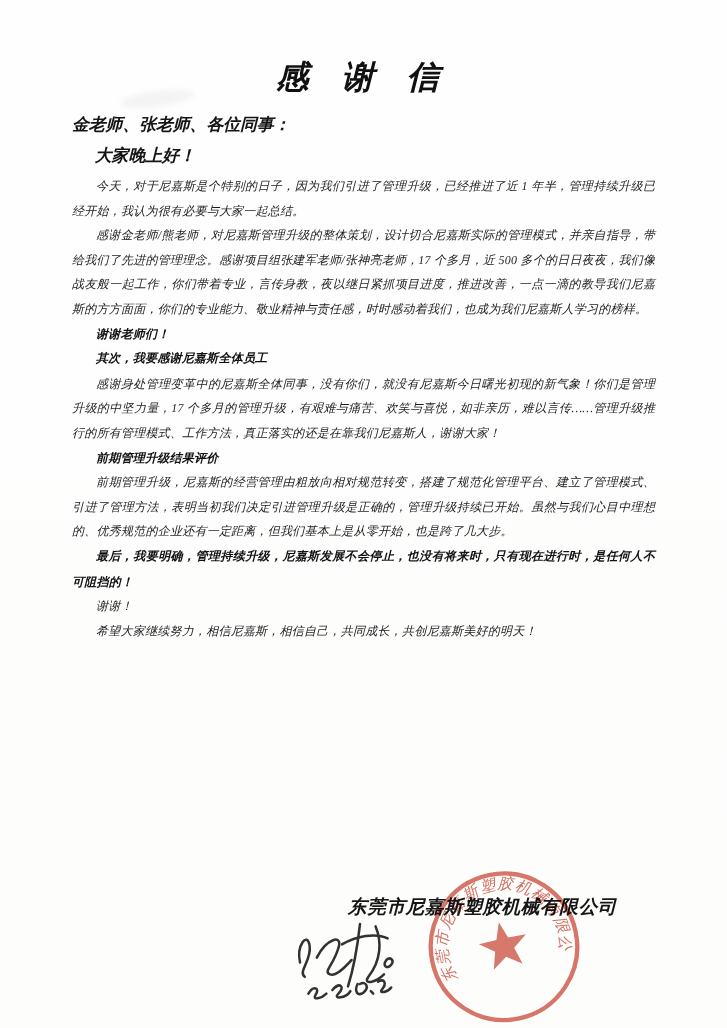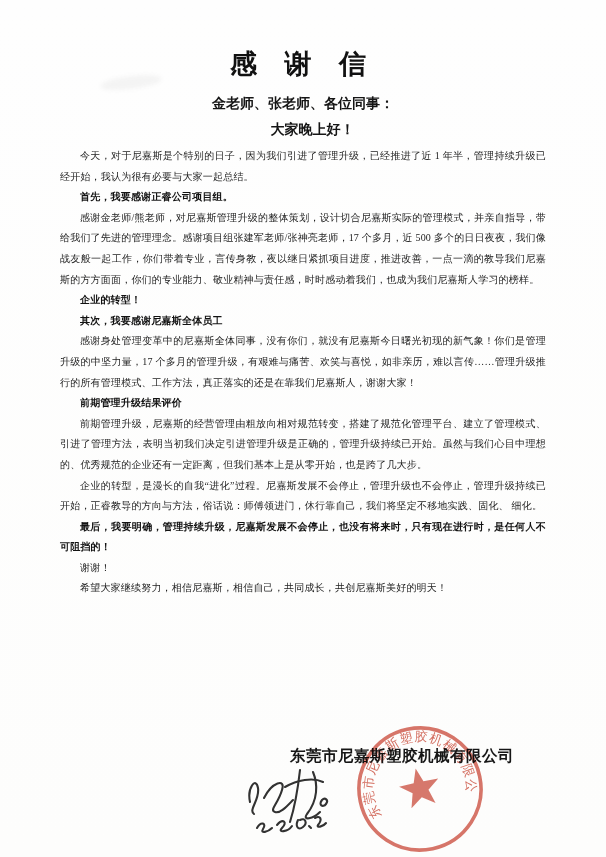--- a/index.html
+++ b/index.html
@@ -3,20 +3,21 @@
 <meta charset="utf-8">
 <style>
   html,body{margin:0;padding:0;background:#ffffff;}
   .page{
     position:relative;
     width:606px;height:857px;
     background:linear-gradient(180deg,#fefefe 0%,#fdfdfc 100%);
     overflow:hidden;
     font-family:"Liberation Serif", serif;
     color:#1d1d1d;
+    font-style:italic;
   }
   .content{
     position:absolute;
     left:60px; right:60px; top:46px;
   }
   .title{
     text-align:center;
     font-family:"Liberation Sans", sans-serif;
     font-weight:bold;
     font-size:27px;
@@ -25,21 +26,20 @@
     margin:0 0 10px 0;
     white-space:nowrap;
   }
   .salutation, .greeting{
     font-family:"Liberation Sans", sans-serif;
     font-weight:bold;
     font-size:14px;
     color:#151515;
     line-height:23px;
     margin:0;
-    text-align:center;
   }
   .greeting{margin-top:3px;margin-left:19px;}
   .body-text{margin-top:5px;}
   .body-text p{
     margin:0;
     font-size:10px;
     line-height:20.6px;
     letter-spacing:0.2px;
     text-indent:2em;
     text-align:justify;
@@ -104,28 +104,26 @@
 
   <div class="smudge"></div>
 
   <div class="content">
     <h1 class="title">感 谢 信</h1>
     <p class="salutation">金老师、张老师、各位同事：</p>
     <p class="greeting">大家晚上好！</p>
 
     <div class="body-text">
       <p>今天，对于尼嘉斯是个特别的日子，因为我们引进了管理升级，已经推进了近 1 年半，管理持续升级已经开始，我认为很有必要与大家一起总结。</p>
-      <p class="bold">首先，我要感谢正睿公司项目组。</p>
       <p>感谢金老师/熊老师，对尼嘉斯管理升级的整体策划，设计切合尼嘉斯实际的管理模式，并亲自指导，带给我们了先进的管理理念。感谢项目组张建军老师/张神亮老师，17 个多月，近 500 多个的日日夜夜，我们像战友般一起工作，你们带着专业，言传身教，夜以继日紧抓项目进度，推进改善，一点一滴的教导我们尼嘉斯的方方面面，你们的专业能力、敬业精神与责任感，时时感动着我们，也成为我们尼嘉斯人学习的榜样。</p>
-      <p class="bold">企业的转型！</p>
+      <p class="bold">谢谢老师们！</p>
       <p class="bold">其次，我要感谢尼嘉斯全体员工</p>
       <p>感谢身处管理变革中的尼嘉斯全体同事，没有你们，就没有尼嘉斯今日曙光初现的新气象！你们是管理升级的中坚力量，17 个多月的管理升级，有艰难与痛苦、欢笑与喜悦，如非亲历，难以言传……管理升级推行的所有管理模式、工作方法，真正落实的还是在靠我们尼嘉斯人，谢谢大家！</p>
       <p class="bold">前期管理升级结果评价</p>
       <p>前期管理升级，尼嘉斯的经营管理由粗放向相对规范转变，搭建了规范化管理平台、建立了管理模式、引进了管理方法，表明当初我们决定引进管理升级是正确的，管理升级持续已开始。虽然与我们心目中理想的、优秀规范的企业还有一定距离，但我们基本上是从零开始，也是跨了几大步。</p>
-      <p>企业的转型，是漫长的自我“进化”过程。尼嘉斯发展不会停止，管理升级也不会停止，管理升级持续已开始，正睿教导的方向与方法，俗话说：师傅领进门，休行靠自己，我们将坚定不移地实践、固化、 细化。</p>
       <p class="bold">最后，我要明确，管理持续升级，尼嘉斯发展不会停止，也没有将来时，只有现在进行时，是任何人不可阻挡的！</p>
       <p>谢谢！</p>
       <p>希望大家继续努力，相信尼嘉斯，相信自己，共同成长，共创尼嘉斯美好的明天！</p>
     </div>
   </div>
 
   <div class="sign-block">
     <div class="sign-company">东莞市尼嘉斯塑胶机械有限公司</div>
   </div>
 

